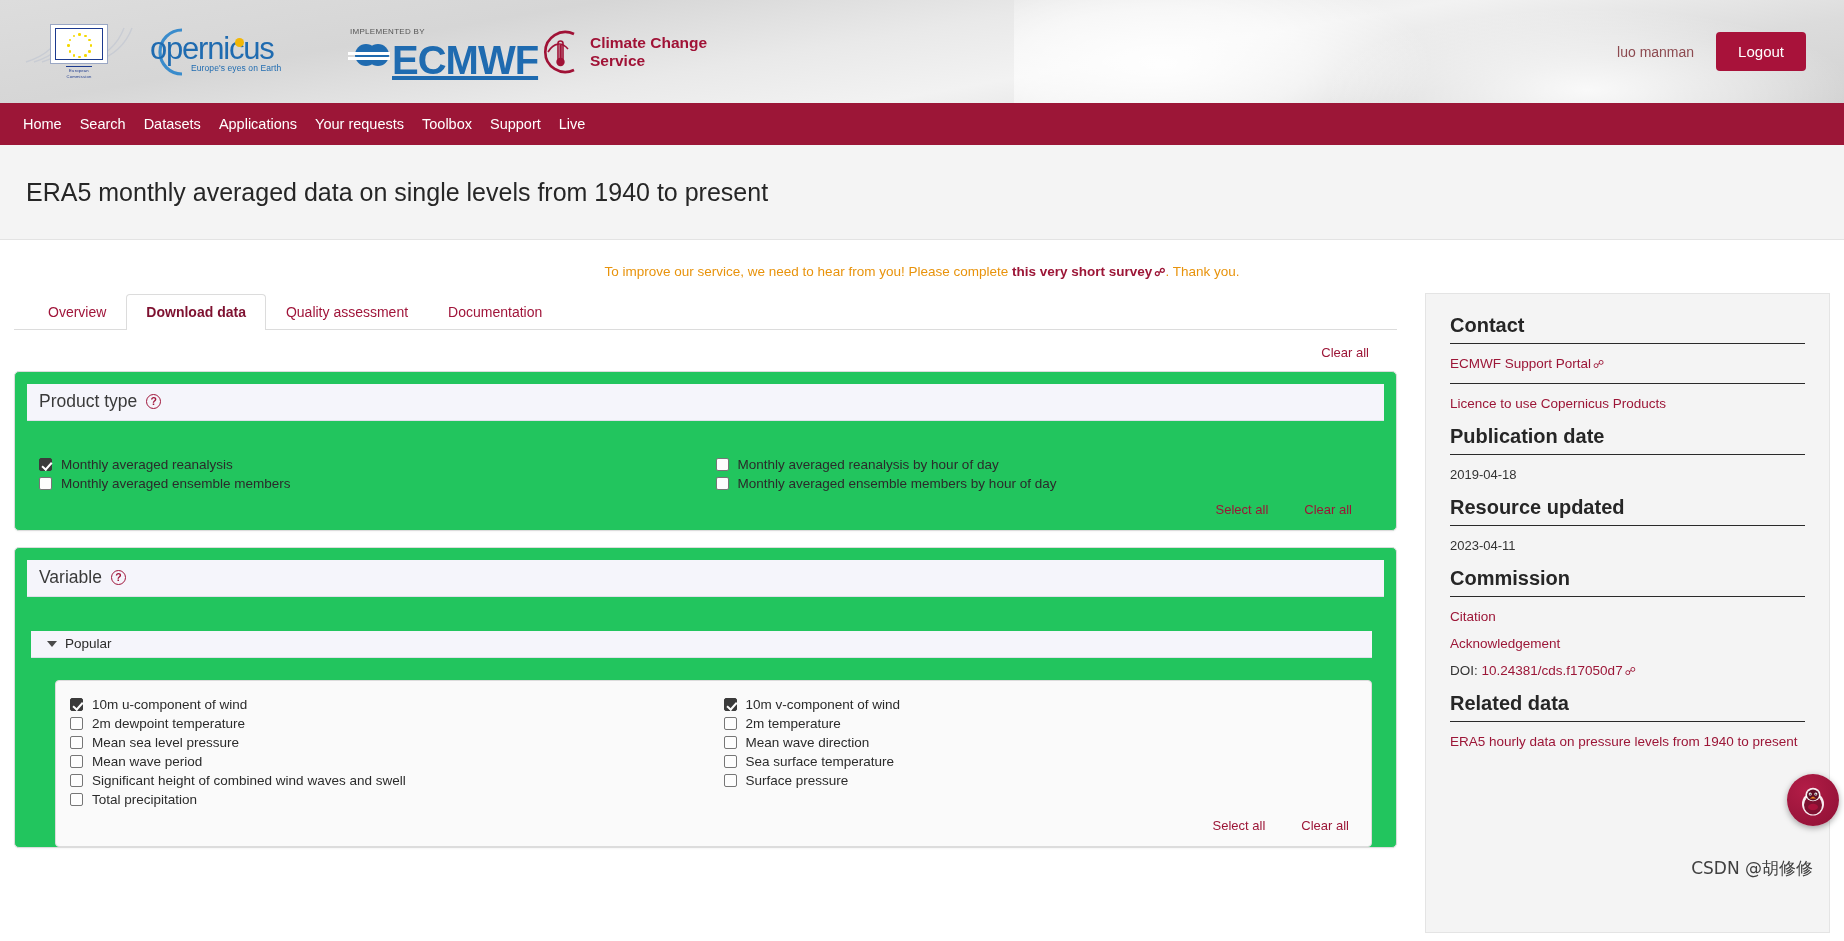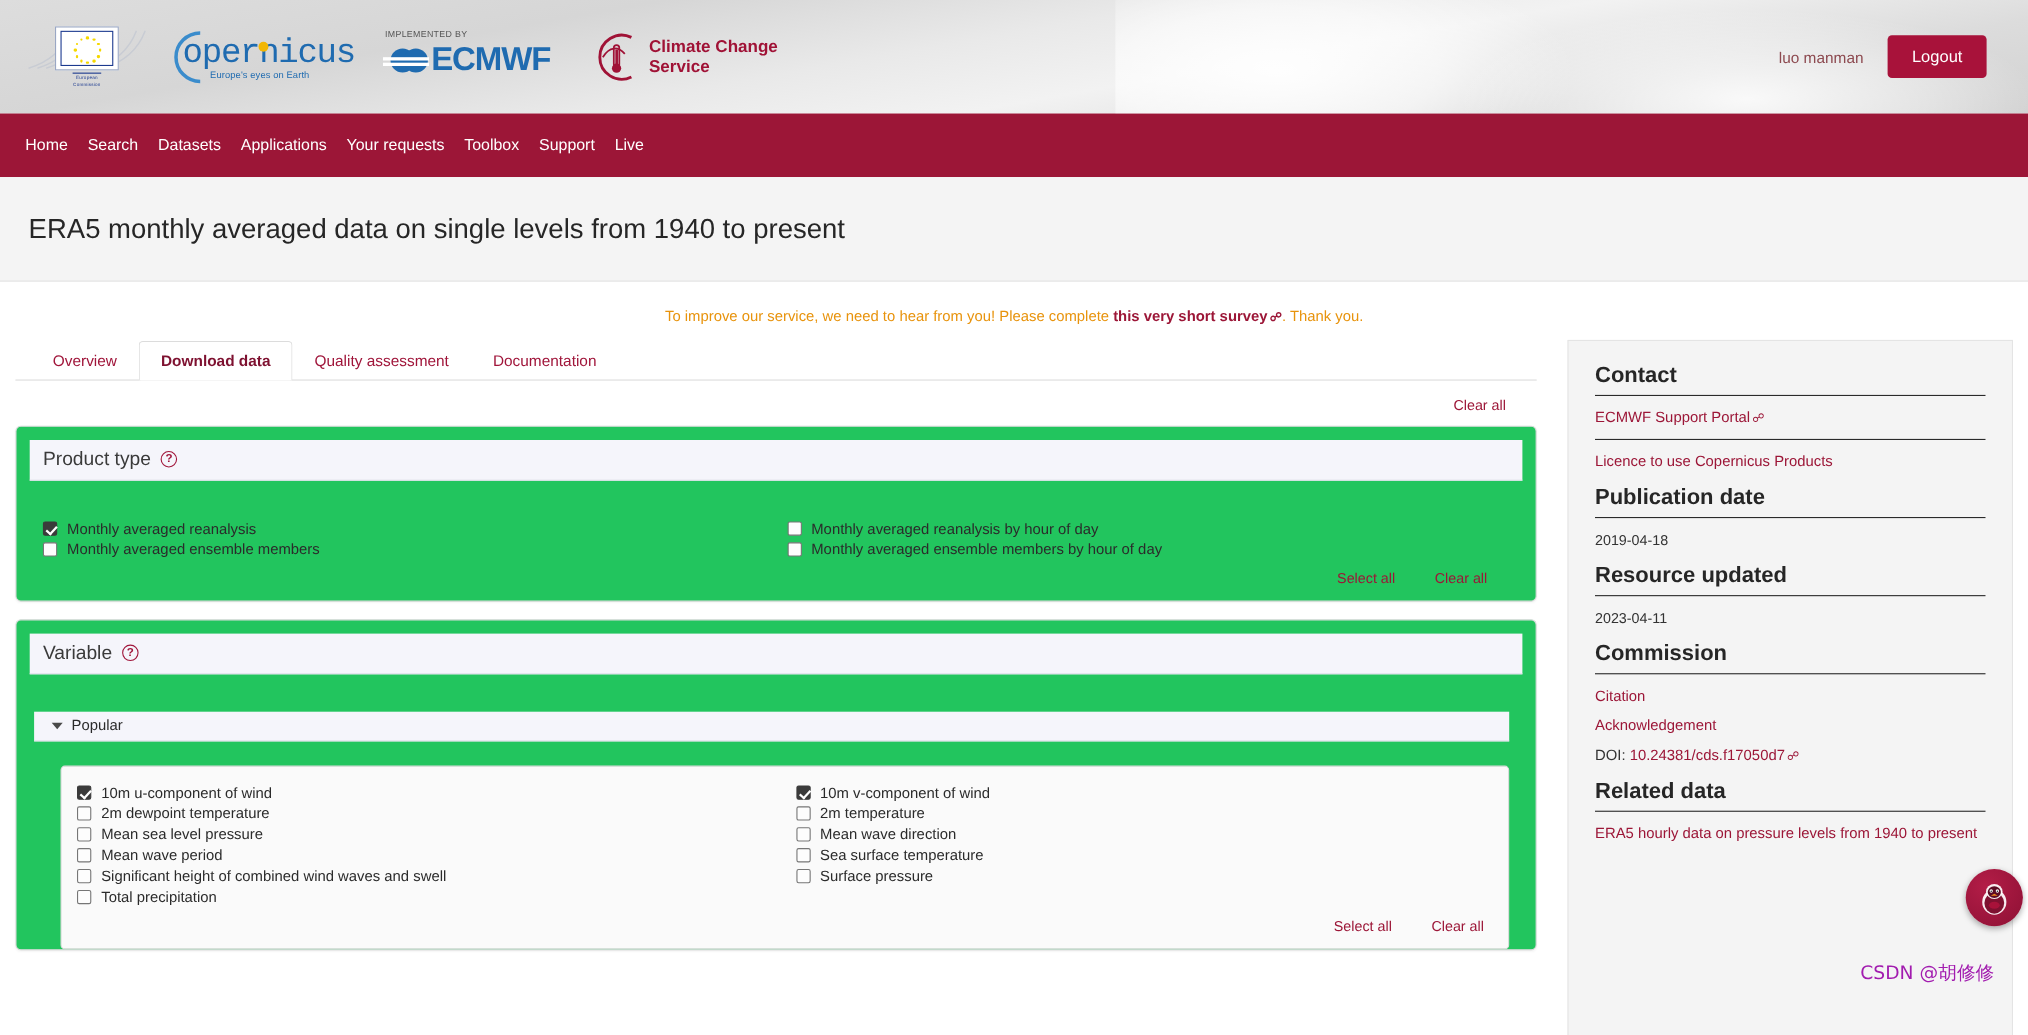--- a/index.html
+++ b/index.html
@@ -67,45 +67,45 @@
   }
   .eu-wrap { display: flex; flex-direction: column; align-items: center; width: 58px; }
   .eu-swoosh {
     position: absolute; left: -26px; top: 2px; width: 110px; height: 38px;
     opacity: .5;
   }
 
   
   .copernicus { position: relative; width: 172px; height: 52px; }
   .cop-text {
-    position: absolute; left: 24px; top: 5px;
+    position: absolute; left: 8px; top: 5px;
     font-size: 31px; color: #1f6bb0; letter-spacing: -1.2px;
-    font-family: Liberation Mono, monospace; font-weight: 400;
+    font-family: Liberation Sans, sans-serif; font-weight: 400;
   }
   .cop-dot {
     position: absolute; left: 93px; top: 12px;
     width: 9px; height: 9px; border-radius: 50%; background: #f2b705;
   }
   .cop-sub {
     position: absolute; left: 49px; top: 37px;
     font-size: 8.5px; color: #1f6bb0; letter-spacing: .1px;
   }
   .cop-arc { position: absolute; left: 0; top: 0; }
 
   
   .ecmwf { position: relative; width: 150px; height: 52px; }
   .ecmwf-label {
     position: absolute; left: 2px; top: 1px;
     font-size: 8px; color: #555; letter-spacing: .3px;
   }
   .ecmwf-mark { position: absolute; left: 0; top: 15px; }
   .ecmwf-text {
     position: absolute; left: 44px; top: 12px;
-    font-size: 30px; font-weight: bold; color: #1f6bb0;
-    letter-spacing: -1px; font-family: "Liberation Sans", sans-serif;
+    font-size: 40px; font-weight: bold; color: #1f6bb0;
+    letter-spacing: -1px; font-family: "Liberation Sans", sans-serif; text-decoration: underline;
   }
 
   
   .c3s { position: relative; width: 190px; height: 52px; display: flex; align-items: center; gap: 8px; }
   .c3s-mark { flex: 0 0 auto; }
   .c3s-text {
     font-size: 15.5px; font-weight: bold; color: #a01236; line-height: 1.15;
   }
 
   .header-right {
@@ -115,21 +115,21 @@
   .logout-btn {
     background: #a8123a; color: #ffffff;
     border: none; border-radius: 4px;
     font-size: 15px; padding: 11px 22px;
     cursor: pointer; font-family: "Liberation Sans", sans-serif;
   }
 
   
   .nav {
     background: #9c1637;
-    height: 58px;
+    height: 42px;
     display: flex; align-items: center;
     padding: 0 14px;
     gap: 0px;
   }
   .nav a {
     color: #ffffff; text-decoration: none;
     font-size: 14.5px;
     padding: 0 9px;
     line-height: 42px;
   }
@@ -317,21 +317,21 @@
   .chat-fab {
     position: absolute; right: -10px; bottom: 106px;
     width: 52px; height: 52px; border-radius: 50%;
     background: radial-gradient(circle at 35% 30%, #b31d47, #8d1034);
     box-shadow: 0 2px 6px rgba(0,0,0,.35);
     cursor: pointer;
     display: flex; align-items: center; justify-content: center;
   }
   .watermark {
     position: absolute; right: 16px; bottom: 52px;
-    font-size: 17px; color: #a21caf;
+    font-size: 17px; color: #404040;
     font-family: "DejaVu Sans", sans-serif;
     white-space: nowrap;
   }
 </style>
 </head>
 <body>
 
 <div class="header">
   <div class="header-inner">
     <div class="logos">

